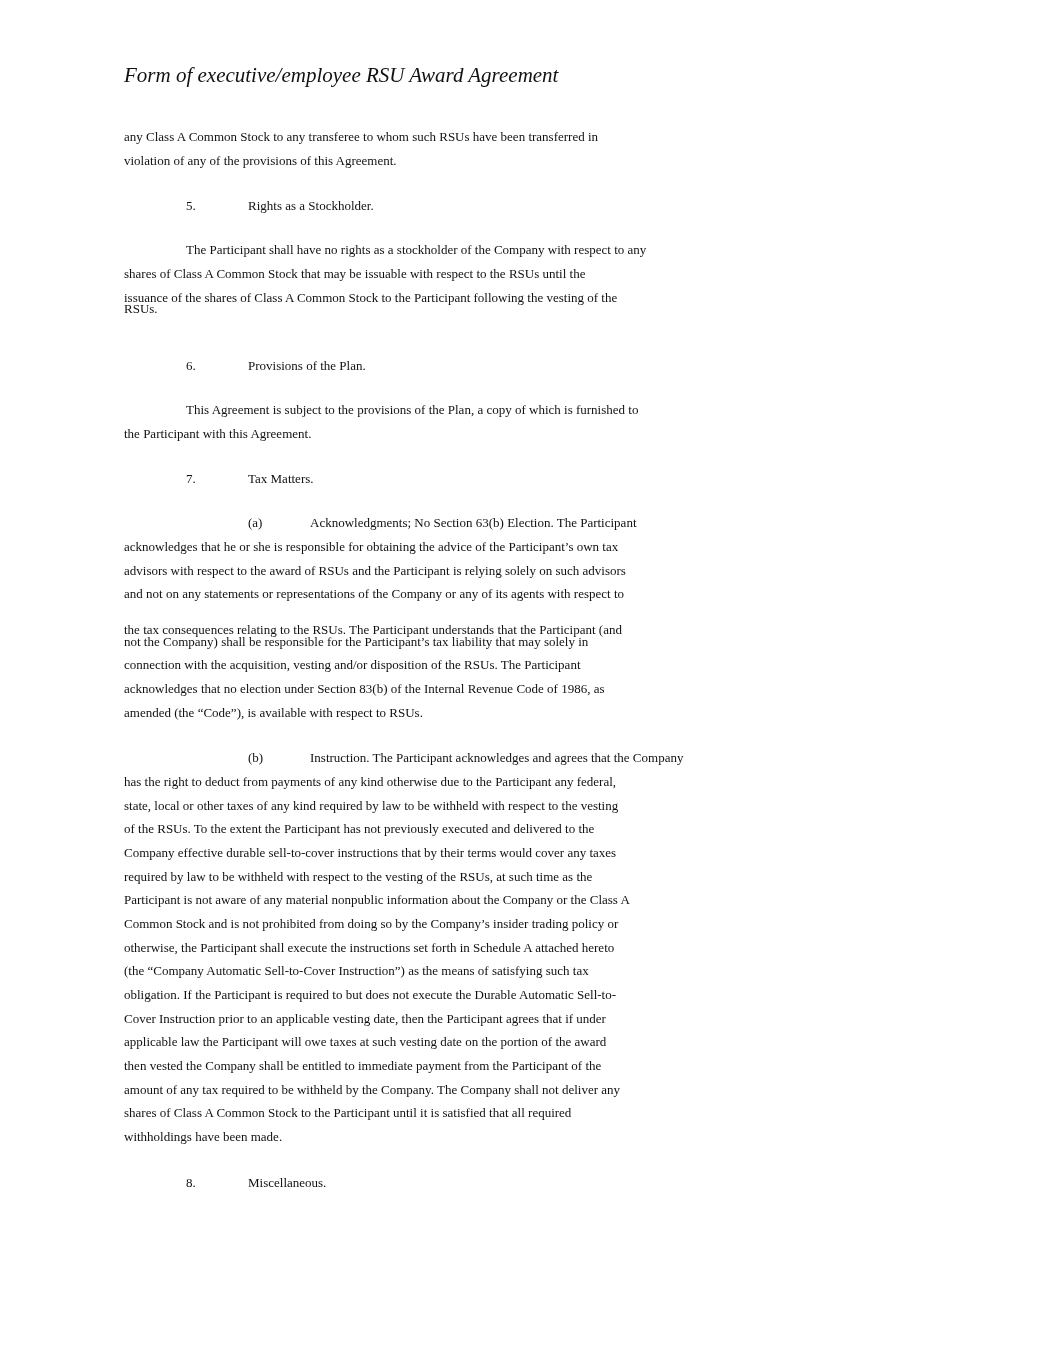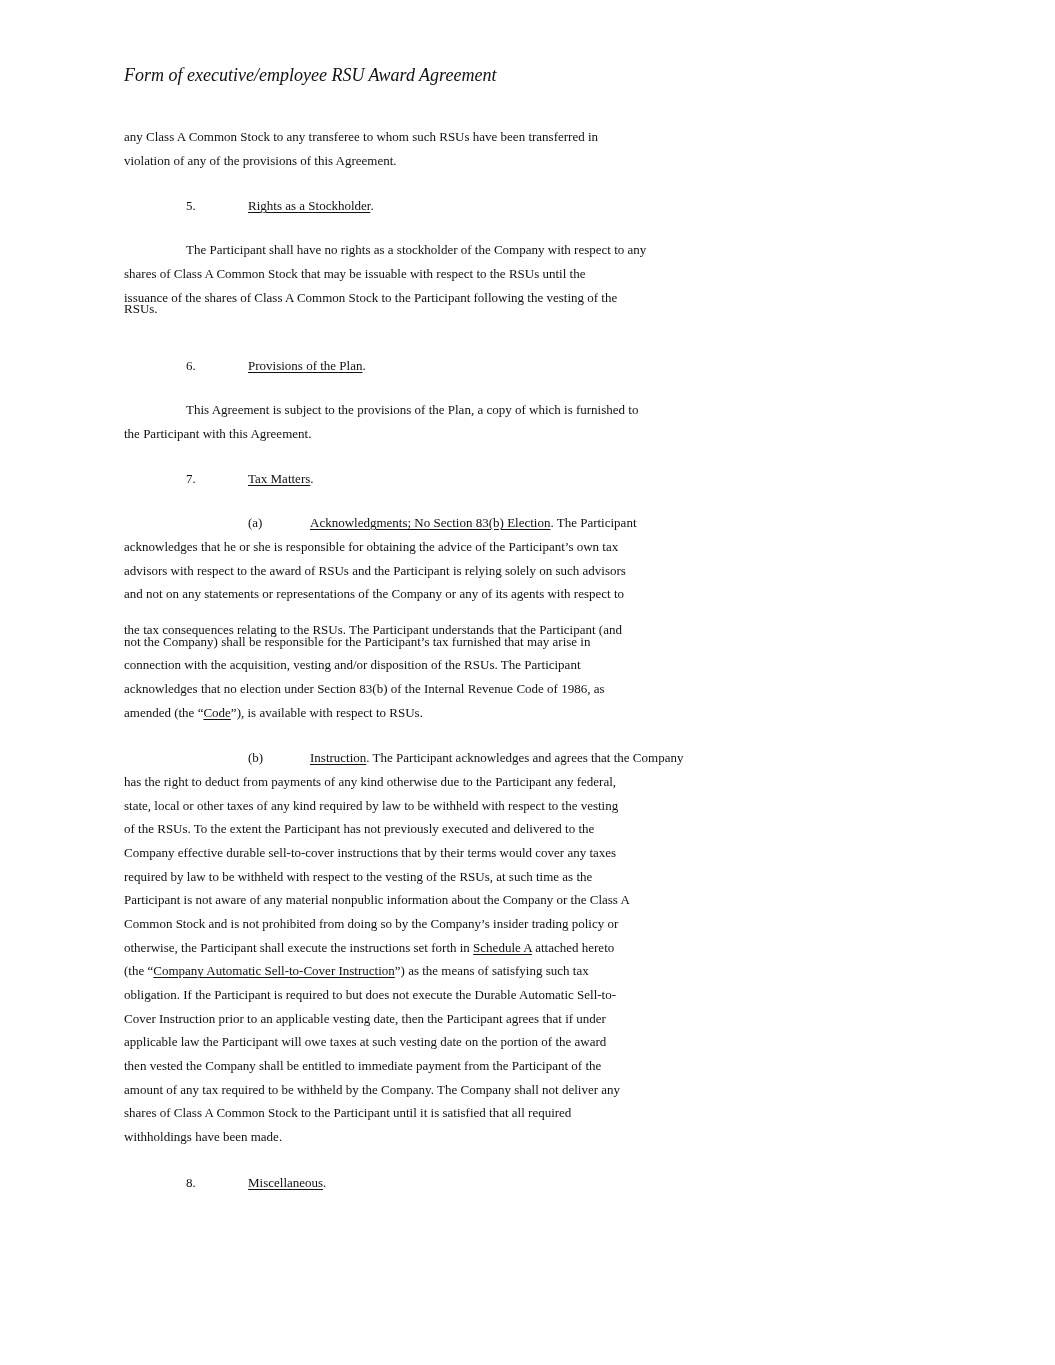--- a/index.html
+++ b/index.html
@@ -19,32 +19,32 @@
       position: absolute;
       left: 124px;
       top: 0;
       width: 810px;
     }
     .header {
       position: absolute;
       top: 64px;
       left: 0;
       font-style: italic;
-      font-size: 18px;
+      font-size: 21px;
       line-height: 22px;
       white-space: nowrap;
     }
     .line {
       position: absolute;
       left: 0;
       font-size: 13px;
       line-height: 23.6px;
       white-space: nowrap;
     }
-    .u { text-decoration: underline; text-underline-offset: 2px; text-decoration-thickness: 1px; }
+    .u { text-underline-offset: 2px; text-decoration-thickness: 1px; }
     .num { display: inline-block; width: 62px; }
     .sub { display: inline-block; width: 62px; }
     .ind1 { left: 62px; }
     .ind2 { left: 124px; }
   </style>
 </head>
 <body>
 
 <div class="page">
 
@@ -65,27 +65,27 @@
     <span class="num">6.</span><span class="u">Provisions of the Plan</span><span>.</span>
   </div>
   <div class="line ind1" style="top:398px">This Agreement is subject to the provisions of the Plan, a copy of which is furnished to</div>
   <div class="line" style="top:422px">the Participant with this Agreement.</div>
 
   <div class="line ind1" style="top:467px">
     <span class="num">7.</span><span class="u">Tax Matters</span><span>.</span>
   </div>
 
   <div class="line ind2" style="top:511px">
-    <span class="sub">(a)</span><span class="u">Acknowledgments; No Section 83(b) Election</span><span>.  The Participant</span>
+    <span class="sub">(a)</span><span class="u">Acknowledgments; No Section 63(b) Election</span><span>.  The Participant</span>
   </div>
   <div class="line" style="top:535px">acknowledges that he or she is responsible for obtaining the advice of the Participant’s own tax</div>
   <div class="line" style="top:559px">advisors with respect to the award of RSUs and the Participant is relying solely on such advisors</div>
   <div class="line" style="top:582px">and not on any statements or representations of the Company or any of its agents with respect to</div>
   <div class="line" style="top:618px">the tax consequences relating to the RSUs.  The Participant understands that the Participant (and</div>
-  <div class="line" style="top:630px">not the Company) shall be responsible for the Participant’s tax furnished that may arise in</div>
+  <div class="line" style="top:630px">not the Company) shall be responsible for the Participant’s tax liability that may solely in</div>
   <div class="line" style="top:653px">connection with the acquisition, vesting and/or disposition of the RSUs.  The Participant</div>
   <div class="line" style="top:677px">acknowledges that no election under Section 83(b) of the Internal Revenue Code of 1986, as</div>
   <div class="line" style="top:701px">
     <span>amended (the “</span><span class="u">Code</span><span>”), is available with respect to RSUs.</span>
   </div>
 
   <div class="line ind2" style="top:746px">
     <span class="sub">(b)</span><span class="u">Instruction</span><span>.  The Participant acknowledges and agrees that the Company</span>
   </div>
   <div class="line" style="top:770px">has the right to deduct from payments of any kind otherwise due to the Participant any federal,</div>

